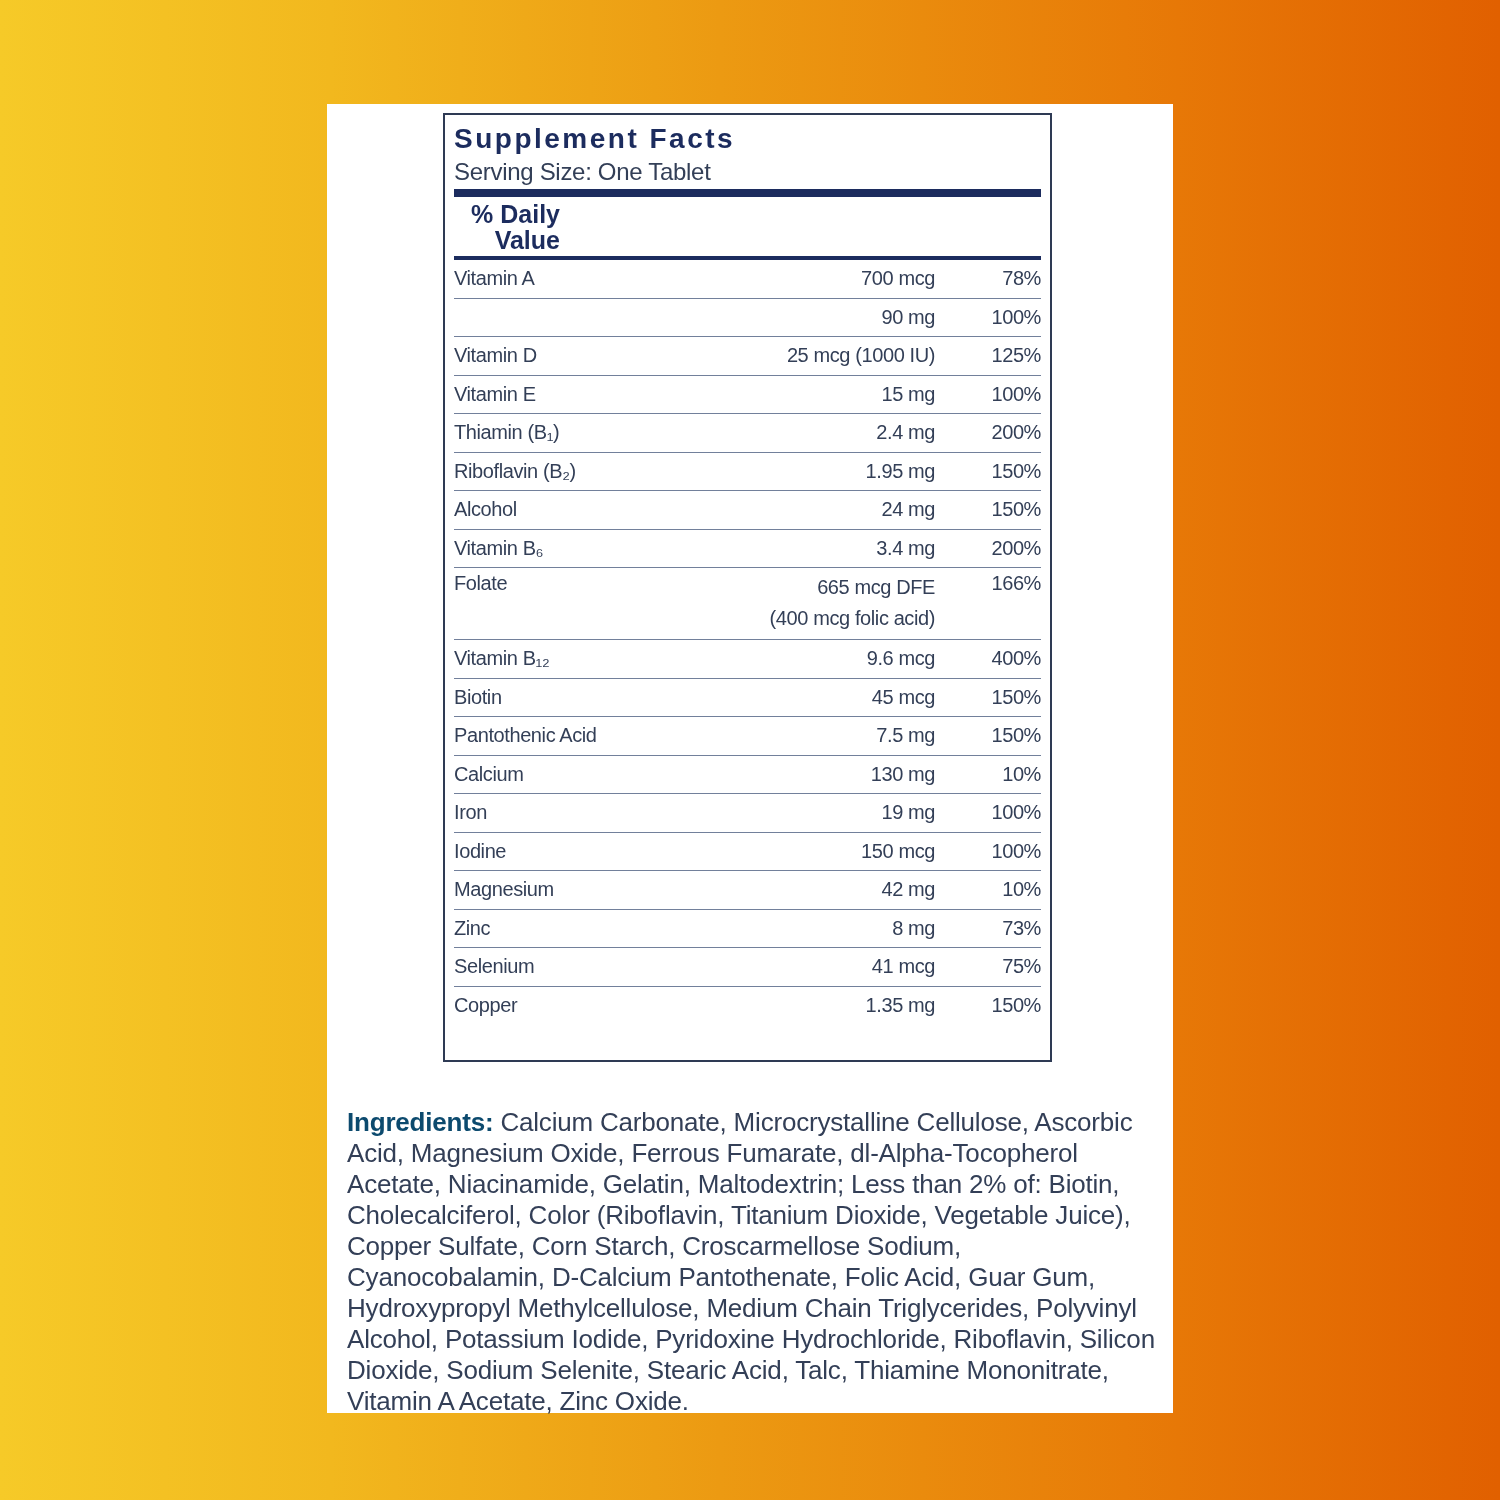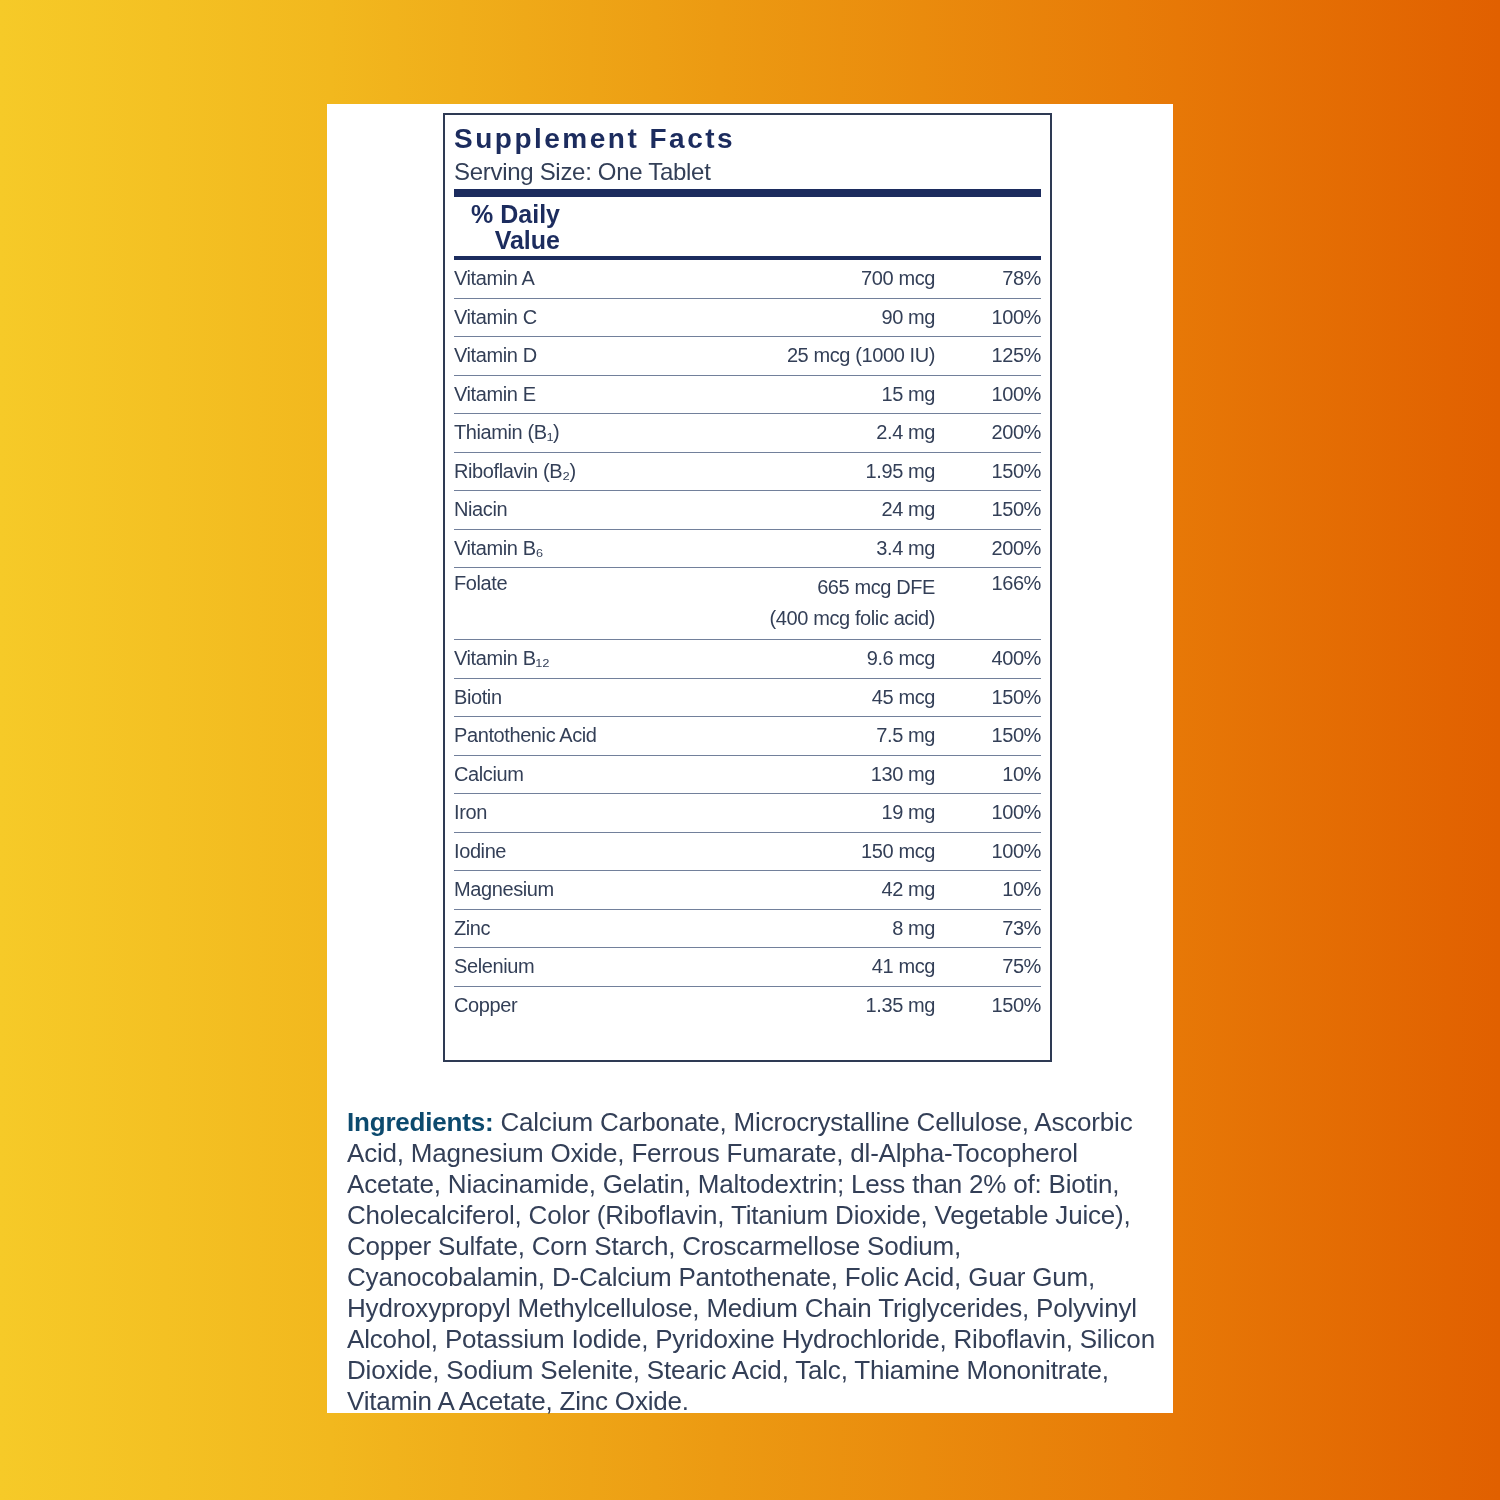--- a/index.html
+++ b/index.html
@@ -118,21 +118,20 @@
         <div class="d hcell">% Daily
 Value</div>
       </div>
       <div class="rows" id="rows">
           <div class="row">
             <div class="n">Vitamin A</div>
             <div class="a">700 mcg</div>
             <div class="d">78%</div>
           </div>
           <div class="row">
-            <div class="n">Vitamin C</div>
             <div class="a">90 mg</div>
             <div class="d">100%</div>
           </div>
           <div class="row">
             <div class="n">Vitamin D</div>
             <div class="a">25 mcg (1000 IU)</div>
             <div class="d">125%</div>
           </div>
           <div class="row">
             <div class="n">Vitamin E</div>
@@ -143,21 +142,21 @@
             <div class="n">Thiamin (B₁)</div>
             <div class="a">2.4 mg</div>
             <div class="d">200%</div>
           </div>
           <div class="row">
             <div class="n">Riboflavin (B₂)</div>
             <div class="a">1.95 mg</div>
             <div class="d">150%</div>
           </div>
           <div class="row">
-            <div class="n">Niacin</div>
+            <div class="n">Alcohol</div>
             <div class="a">24 mg</div>
             <div class="d">150%</div>
           </div>
           <div class="row">
             <div class="n">Vitamin B₆</div>
             <div class="a">3.4 mg</div>
             <div class="d">200%</div>
           </div>
           <div class="row tall">
             <div class="n">Folate</div>

